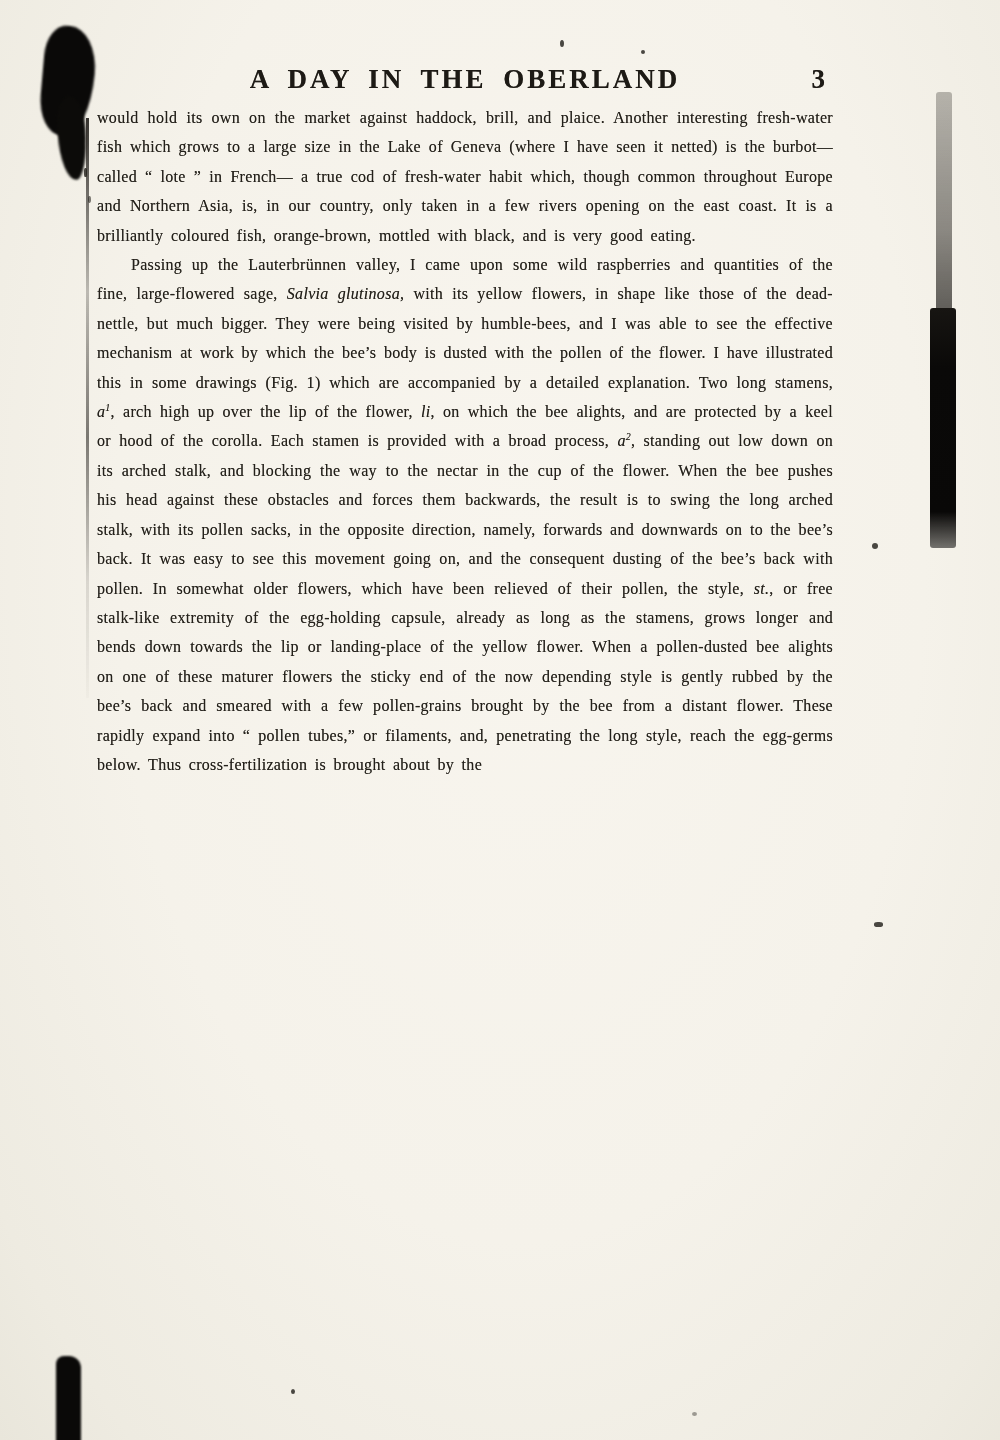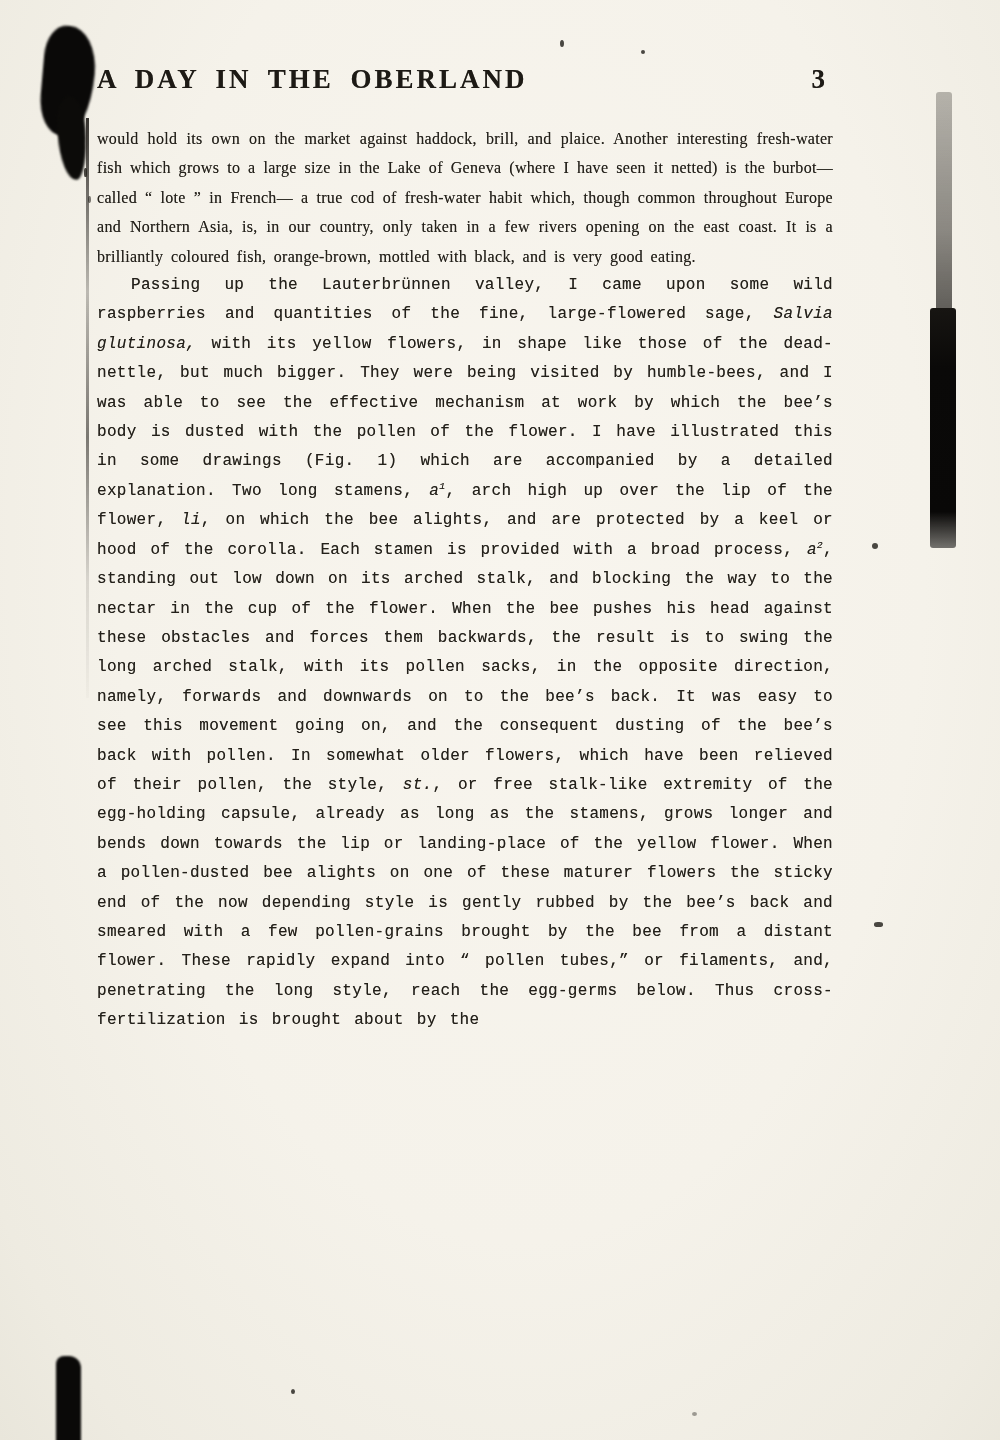--- a/index.html
+++ b/index.html
@@ -18,45 +18,46 @@
 
   .content {
     position: absolute;
     left: 97px;
     top: 64px;
     width: 736px;
   }
 
   .header {
     position: relative;
+    text-align: center;
     font-weight: bold;
     font-size: 27px;
     letter-spacing: 3px;
     word-spacing: 7px;
     color: #1d1a15;
     text-shadow: 0 0 0.6px rgba(30,27,22,0.6);
-    margin-bottom: 29px;
+    margin-bottom: 8px;
   }
   .pagenum {
     position: absolute;
     right: 8px;
     top: 0;
     letter-spacing: 0;
   }
 
   .body p {
     font-size: 16px;
     line-height: 29.4px;
     text-align: justify;
     letter-spacing: 0.3px;
     word-spacing: 3.2px;
     color: #23201a;
     text-shadow: 0 0 0.5px rgba(36,33,27,0.55);
   }
-  .body p.indent { text-indent: 34px; font-family: Liberation Mono, monospace; }
+  .body p.indent { text-indent: 34px; }
   .body i { font-style: italic; }
   .body sup { font-size: 0.62em; vertical-align: super; line-height: 0; }
 
   
   .art { position: absolute; pointer-events: none; }
 
   .art-tl {
     left: 42px; top: 26px; width: 52px; height: 110px;
     background: #0a0908;
     border-radius: 42% 58% 52% 48% / 30% 44% 62% 38%;

